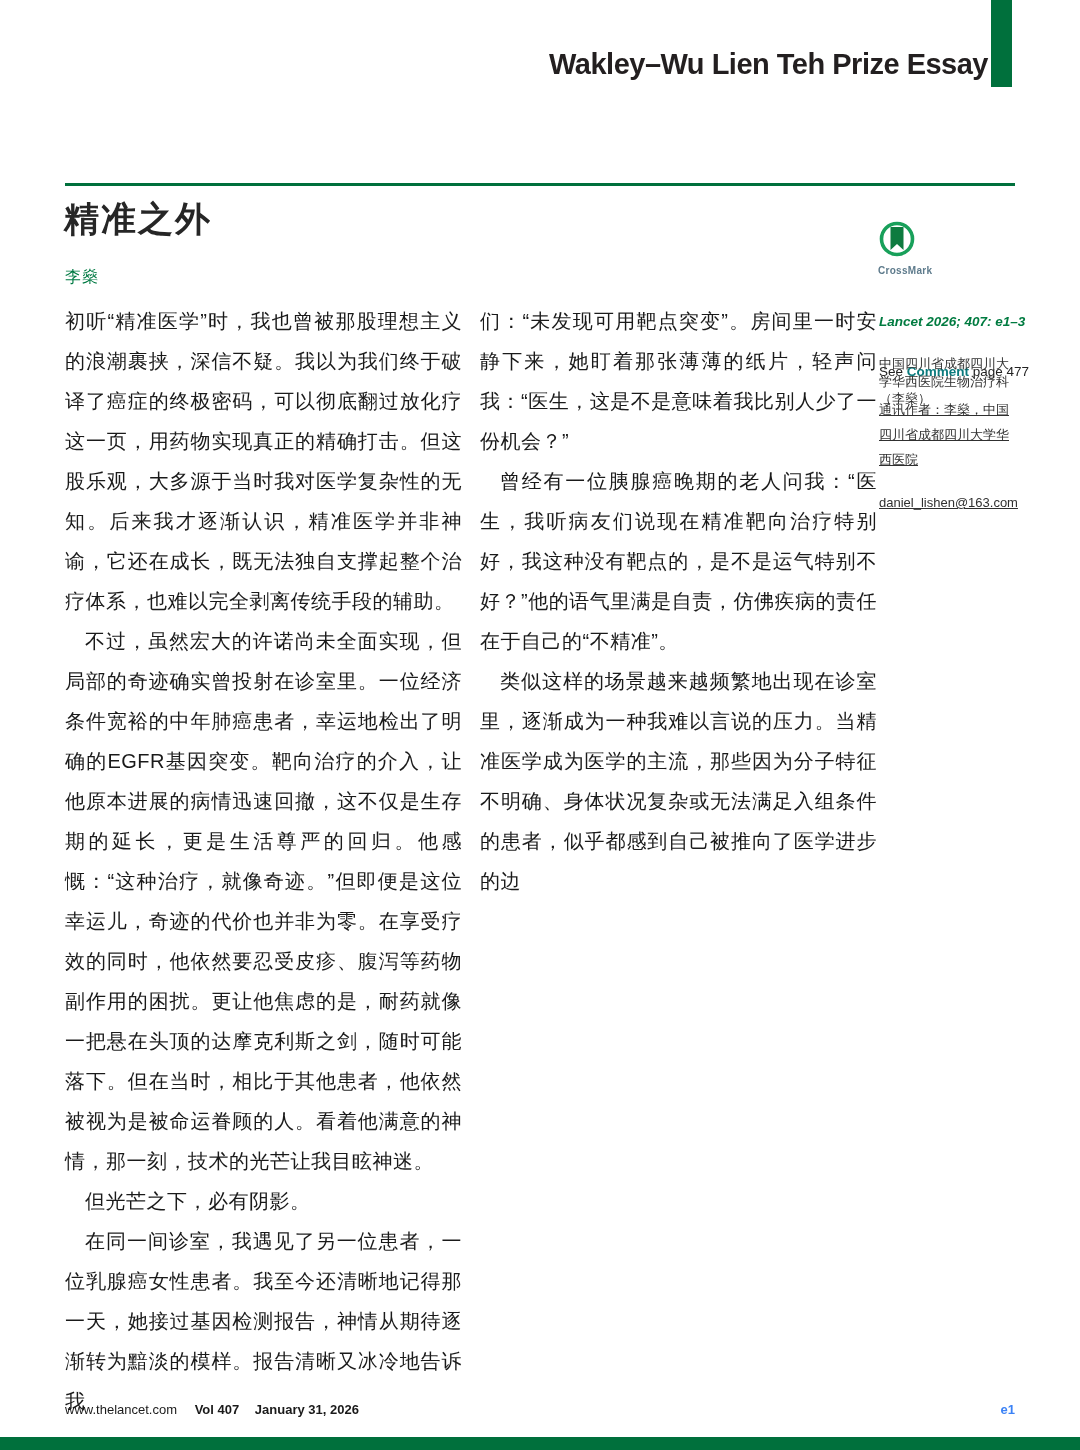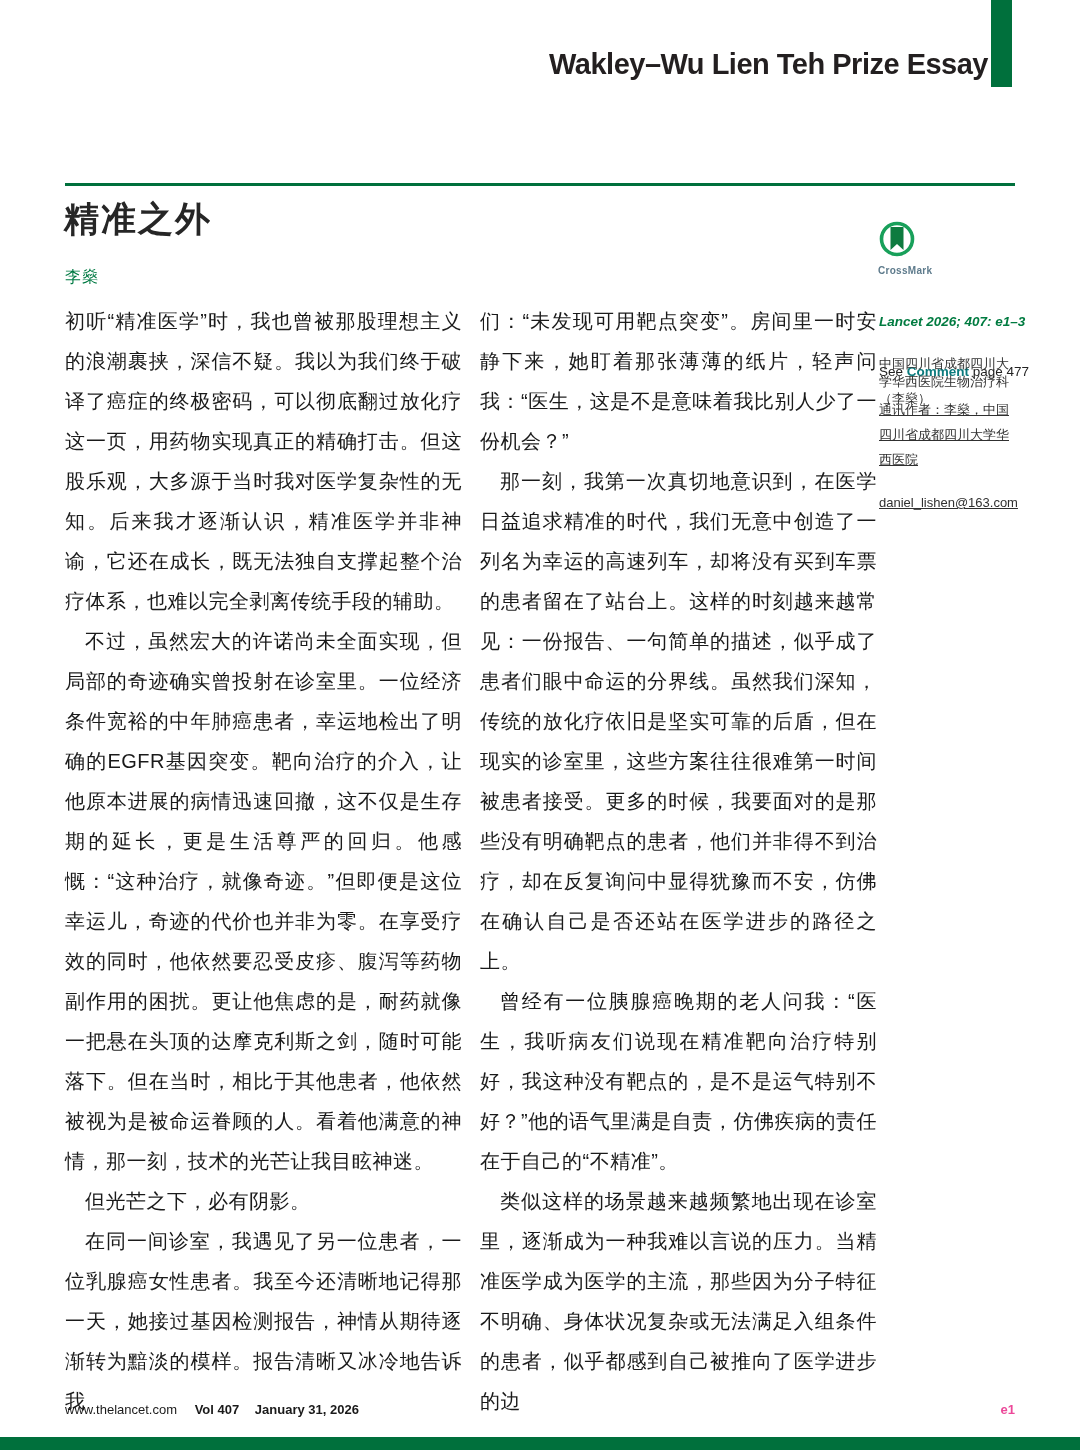--- a/index.html
+++ b/index.html
@@ -37,42 +37,41 @@
   .see-line .comment{color:#0A7A7D;font-weight:bold;font-style:normal;}
   .affil{left:879px;top:355px;width:140px;font-size:13px;line-height:17.5px;color:#303030;}
   .corresp{left:879px;top:397px;width:140px;font-size:13px;line-height:25px;color:#303030;text-decoration:underline;}
   .corresp .email{font-family:"Liberation Sans", sans-serif;color:#303030;margin-top:18px;}
 
   
   .footer-left{left:65px;top:1402px;font-size:13px;color:#1a1a1a;white-space:nowrap;}
   .footer-left .site{font-weight:normal;}
   .footer-left .vol{font-weight:bold;margin-left:14px;}
   .footer-left .date{font-weight:bold;margin-left:12px;}
-  .footer-page{right:65px;top:1402px;font-size:13px;font-weight:bold;color:#ec4899;}
+  .footer-page{right:65px;top:1402px;font-size:13px;font-weight:bold;color:#3b82f6;}
   .bottom-bar{left:0;top:1437px;width:1080px;height:13px;background:#00703C;}
 </style>
 </head>
 <body>
 
 <div class="abs corner-bar"></div>
 <div class="abs category-head">Wakley–Wu Lien Teh Prize Essay</div>
 <div class="abs head-rule"></div>
 
 <h1 class="abs article-title" style="margin:0;text-align:center;">精准之外</h1>
 <div class="abs article-author">李燊</div>
 
 <div class="abs col col1">
   <p>初听“精准医学”时，我也曾被那股理想主义的浪潮裹挟，深信不疑。我以为我们终于破译了癌症的终极密码，可以彻底翻过放化疗这一页，用药物实现真正的精确打击。但这股乐观，大多源于当时我对医学复杂性的无知。后来我才逐渐认识，精准医学并非神谕，它还在成长，既无法独自支撑起整个治疗体系，也难以完全剥离传统手段的辅助。</p>
   <p class="indent">不过，虽然宏大的许诺尚未全面实现，但局部的奇迹确实曾投射在诊室里。一位经济条件宽裕的中年肺癌患者，幸运地检出了明确的EGFR基因突变。靶向治疗的介入，让他原本进展的病情迅速回撤，这不仅是生存期的延长，更是生活尊严的回归。他感慨：“这种治疗，就像奇迹。”但即便是这位幸运儿，奇迹的代价也并非为零。在享受疗效的同时，他依然要忍受皮疹、腹泻等药物副作用的困扰。更让他焦虑的是，耐药就像一把悬在头顶的达摩克利斯之剑，随时可能落下。但在当时，相比于其他患者，他依然被视为是被命运眷顾的人。看着他满意的神情，那一刻，技术的光芒让我目眩神迷。</p>
   <p class="indent">但光芒之下，必有阴影。</p>
   <p class="indent">在同一间诊室，我遇见了另一位患者，一位乳腺癌女性患者。我至今还清晰地记得那一天，她接过基因检测报告，神情从期待逐渐转为黯淡的模样。报告清晰又冰冷地告诉我</p>
 </div>
 <div class="abs col col2">
   <p>们：“未发现可用靶点突变”。房间里一时安静下来，她盯着那张薄薄的纸片，轻声问我：“医生，这是不是意味着我比别人少了一份机会？”</p>
-  <p class="indent">那一刻，我第一次真切地意识到，在医学日益追求精准的时代，我们无意中创造了一列名为幸运的高速列车，却将没有买到车票的患者留在了站台上。这样的时刻越来越常见：一份报告、一句简单的描述，似乎成了患者们眼中命运的分界线。虽然我们深知，传统的放化疗依旧是坚实可靠的后盾，但在现实的诊室里，这些方案往往很难第一时间被患者接受。更多的时候，我要面对的是那些没有明确靶点的患者，他们并非得不到治疗，却在反复询问中显得犹豫而不安，仿佛在确认自己是否还站在医学进步的路径之上。</p>
   <p class="indent">曾经有一位胰腺癌晚期的老人问我：“医生，我听病友们说现在精准靶向治疗特别好，我这种没有靶点的，是不是运气特别不好？”他的语气里满是自责，仿佛疾病的责任在于自己的“不精准”。</p>
   <p class="indent">类似这样的场景越来越频繁地出现在诊室里，逐渐成为一种我难以言说的压力。当精准医学成为医学的主流，那些因为分子特征不明确、身体状况复杂或无法满足入组条件的患者，似乎都感到自己被推向了医学进步的边</p>
 </div>
 
 <div class="abs crossmark">
   <span>
     <svg width="38" height="40" viewBox="0 0 38 40" aria-hidden="true">
       <circle cx="19" cy="19" r="15.5" fill="none" stroke="#18A05A" stroke-width="3.6"></circle>
       <path d="M12.5 7 h13 v23 l-6.5 -6 -6.5 6 z" fill="#0E7B3F"></path>
     </svg>

